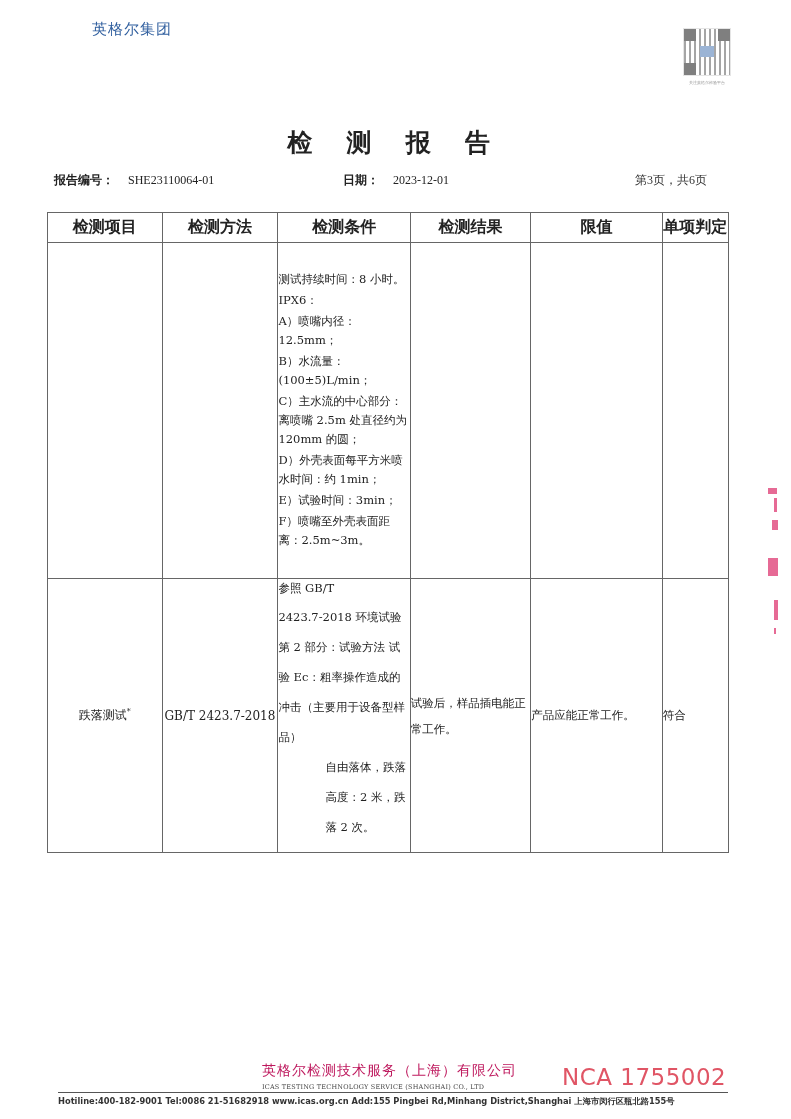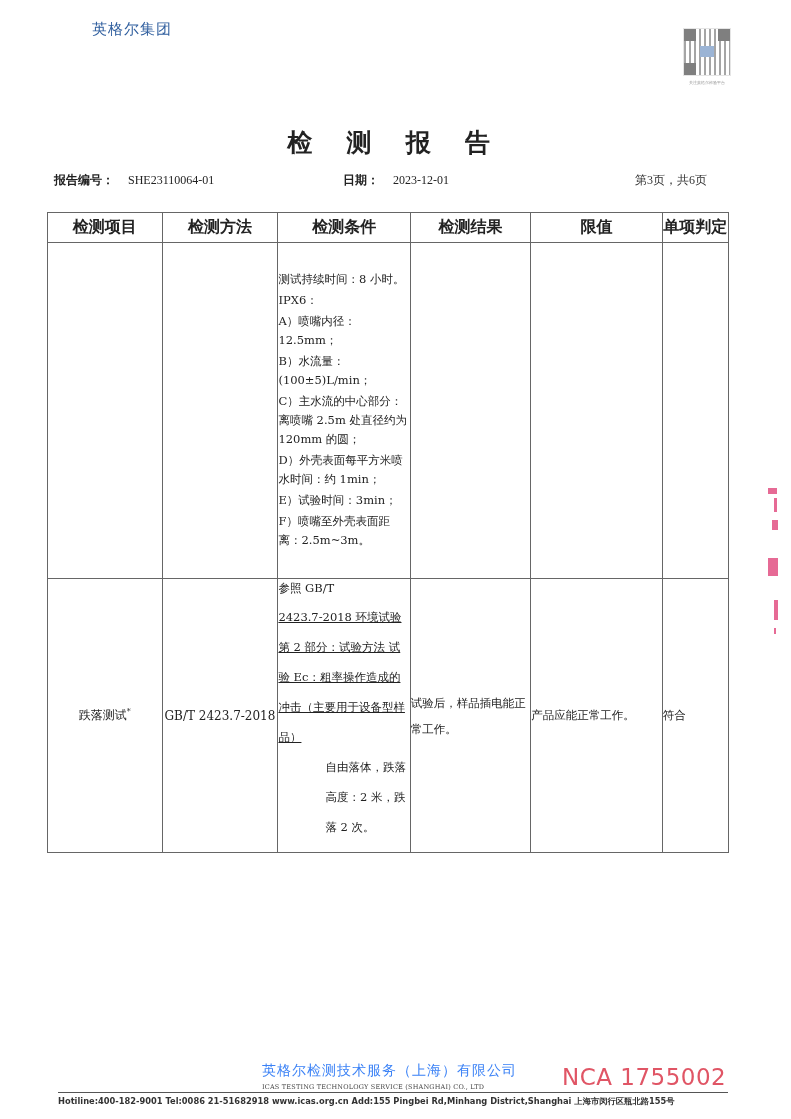--- a/index.html
+++ b/index.html
@@ -47,21 +47,21 @@
   .row1 td { height: 335px; }
   .row2 td { height: 237px; }
   td.result { padding-left: 8px; text-align: left; line-height: 26px; font-size: 11.5px; }
   td.limit { padding-left: 6px; font-size: 11.5px; }
   td.verdict { padding-left: 8px; font-size: 11.5px; }
   sup { font-size: 8px; }
 
   .seal-edge { position: absolute; left: 768px; top: 488px; width: 12px; height: 160px; }
   .seal-edge span { position: absolute; left: 0; background: #e0457a; opacity: 0.8; }
 
-  .footer-cn { position: absolute; left: 262px; top: 1062px; font-size: 14px; letter-spacing: 1px; color: #3b82f6; }
+  .footer-cn { position: absolute; left: 262px; top: 1062px; font-size: 14px; letter-spacing: 1px; color: #be185d; }
   .footer-en { position: absolute; left: 262px; top: 1083px; font-size: 6.5px; color: #444; letter-spacing: 0.2px; }
   .footer-line { position: absolute; left: 58px; top: 1092px; width: 670px; height: 0; border-top: 1px solid #555; }
   .footer-contact { position: absolute; left: 58px; top: 1096px; font-family: "DejaVu Sans", sans-serif; font-weight: bold;
                     font-size: 8.3px; color: #333; white-space: nowrap; letter-spacing: 0; }
   .nca { position: absolute; left: 562px; top: 1064px; font-family: "DejaVu Sans", sans-serif; font-size: 23px; color: #e05565; letter-spacing: 0.5px; }
 </style>
 </head>
 <body>
 
 <div class="logo">
@@ -110,21 +110,21 @@
       </td>
       <td></td>
       <td></td>
       <td></td>
     </tr>
     <tr class="row2">
       <td class="center"><span>跌落测试</span><sup>*</sup></td>
       <td class="center">GB/T 2423.7-2018</td>
       <td class="cond2">
         <span class="ln">参照 GB/T</span>
-        <span class="ln" style="line-height:30px;margin-top:-6px;text-decoration:underline;">2423.7-2018 环境试验 第 2 部分：试验方法 试验 Ec：粗率操作造成的冲击（主要用于设备型样品）</span>
+        <span class="ln" style="line-height:30px;margin-top:-6px;">2423.7-2018 环境试验 第 2 部分：试验方法 试验 Ec：粗率操作造成的冲击（主要用于设备型样品）</span>
         <span class="ln" style="line-height:30px;margin-top:-10px;margin-left:47px;">自由落体，跌落高度：2 米，跌落 2 次。</span>
       </td>
       <td class="result">试验后，样品插电能正常工作。</td>
       <td class="limit">产品应能正常工作。</td>
       <td class="verdict">符合</td>
     </tr>
   </tbody>
 </table>
 
 <div class="seal-edge">

